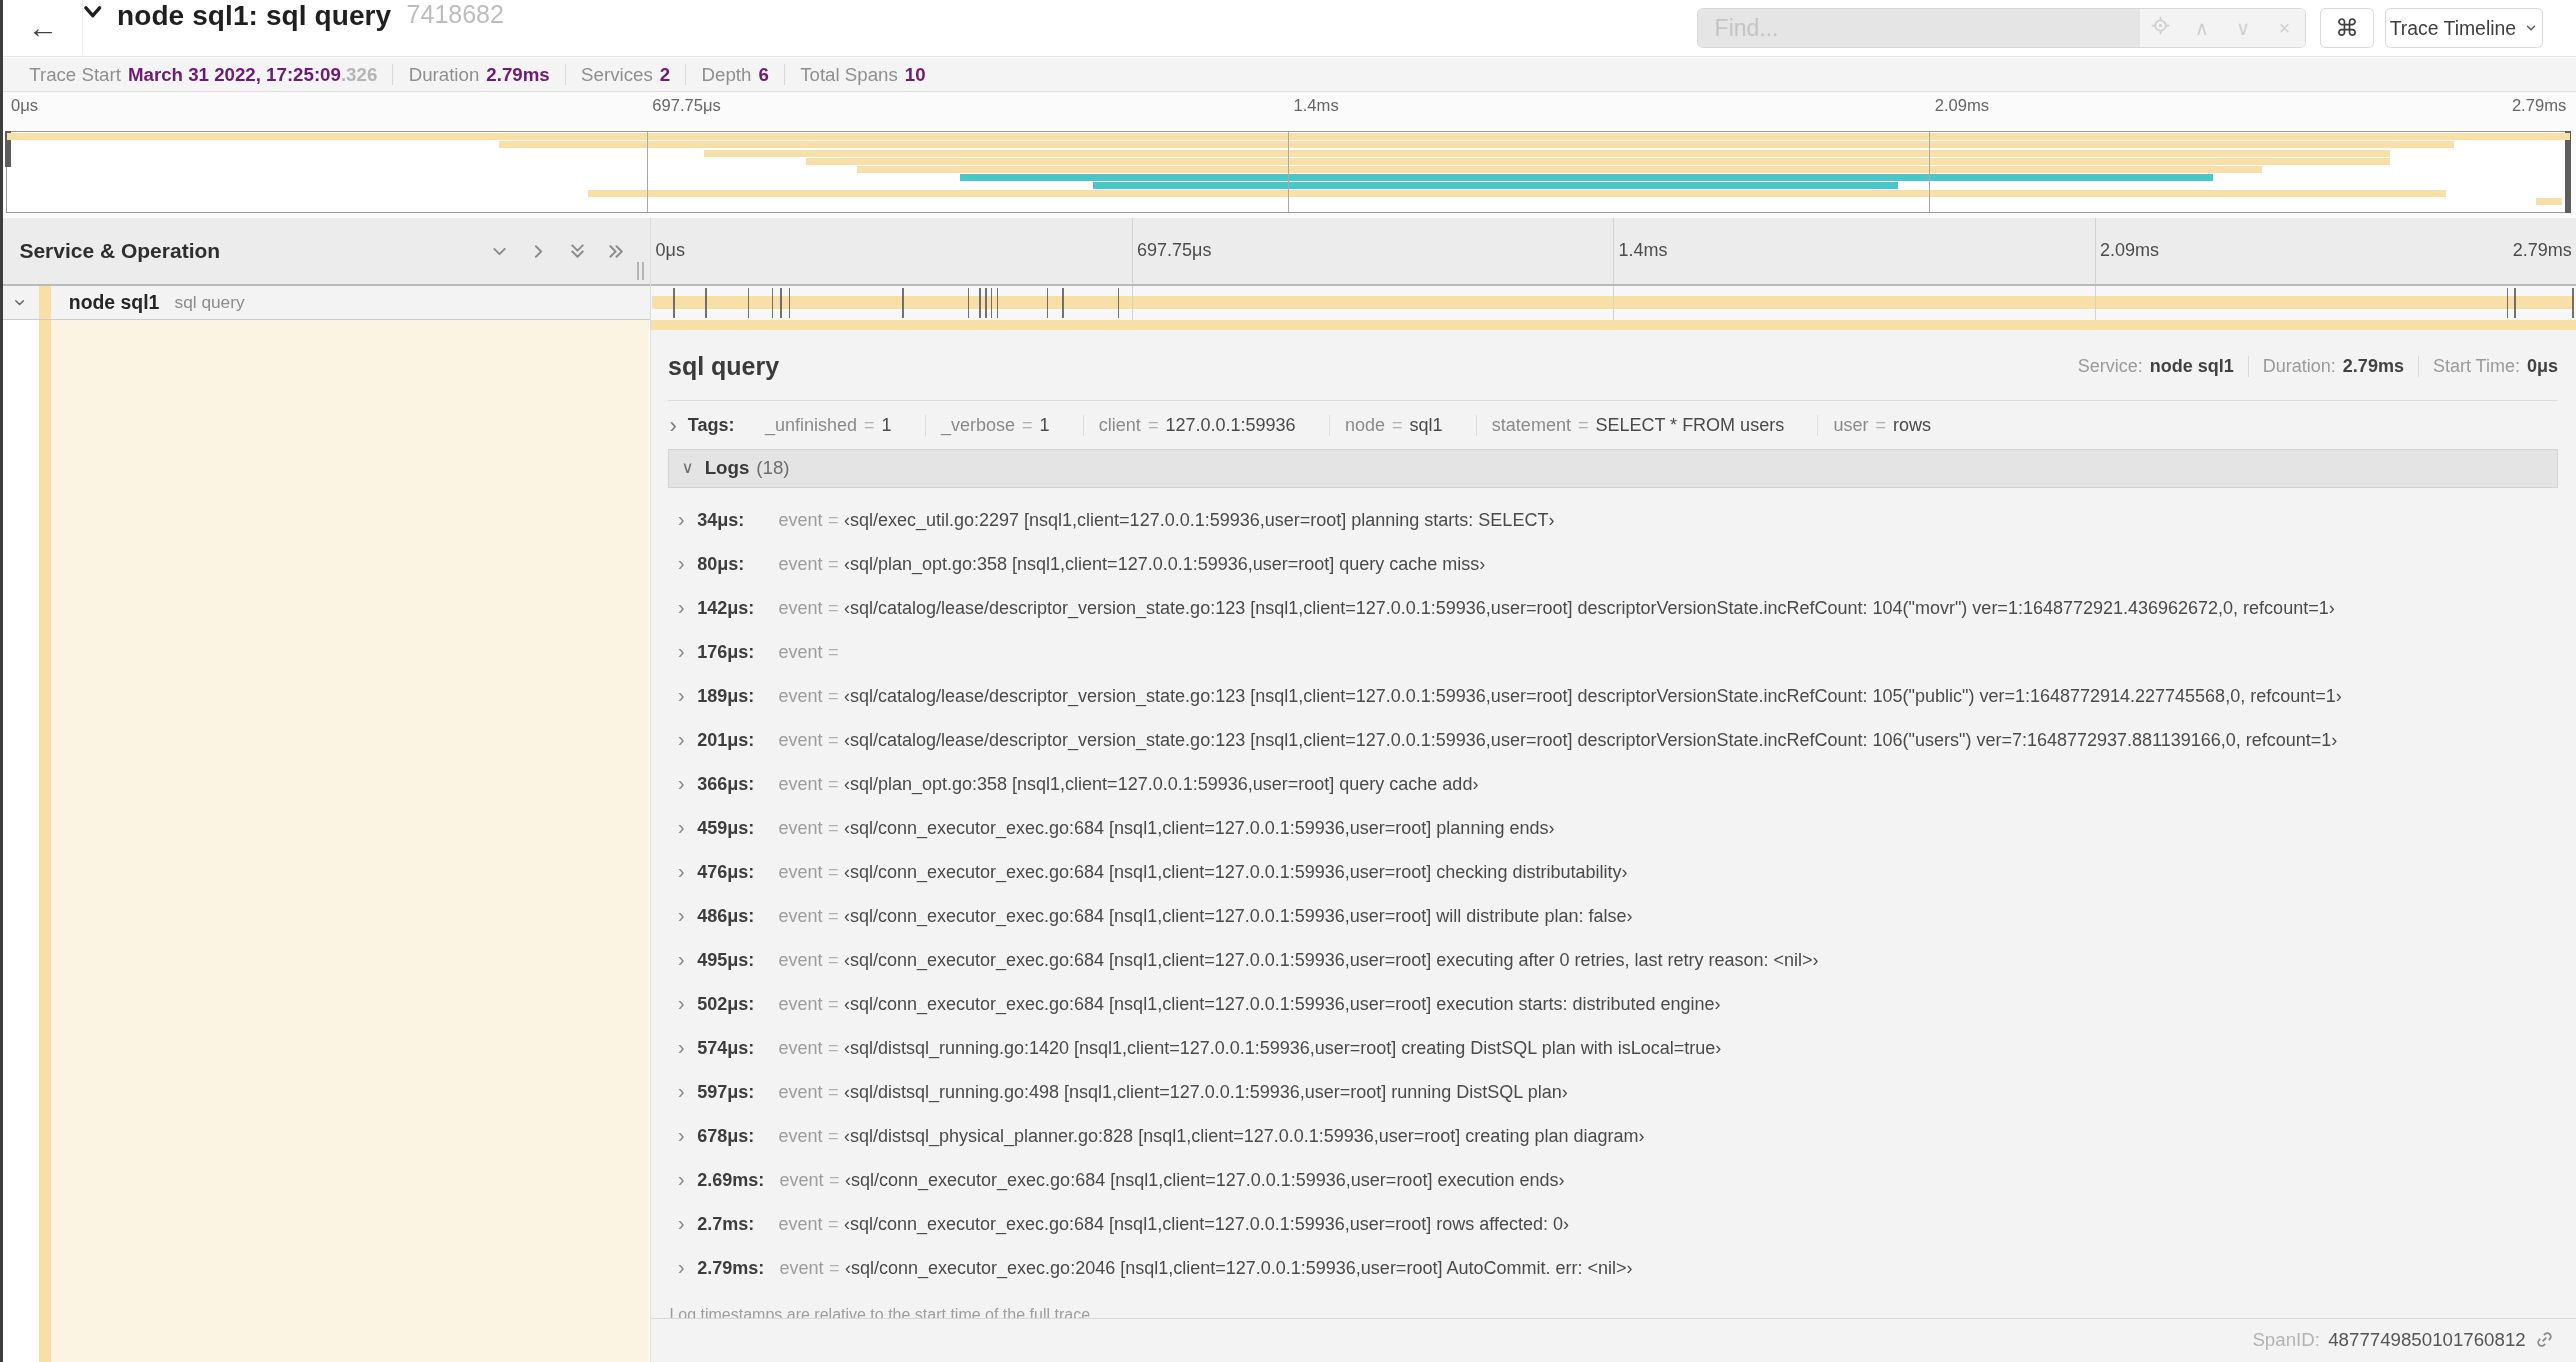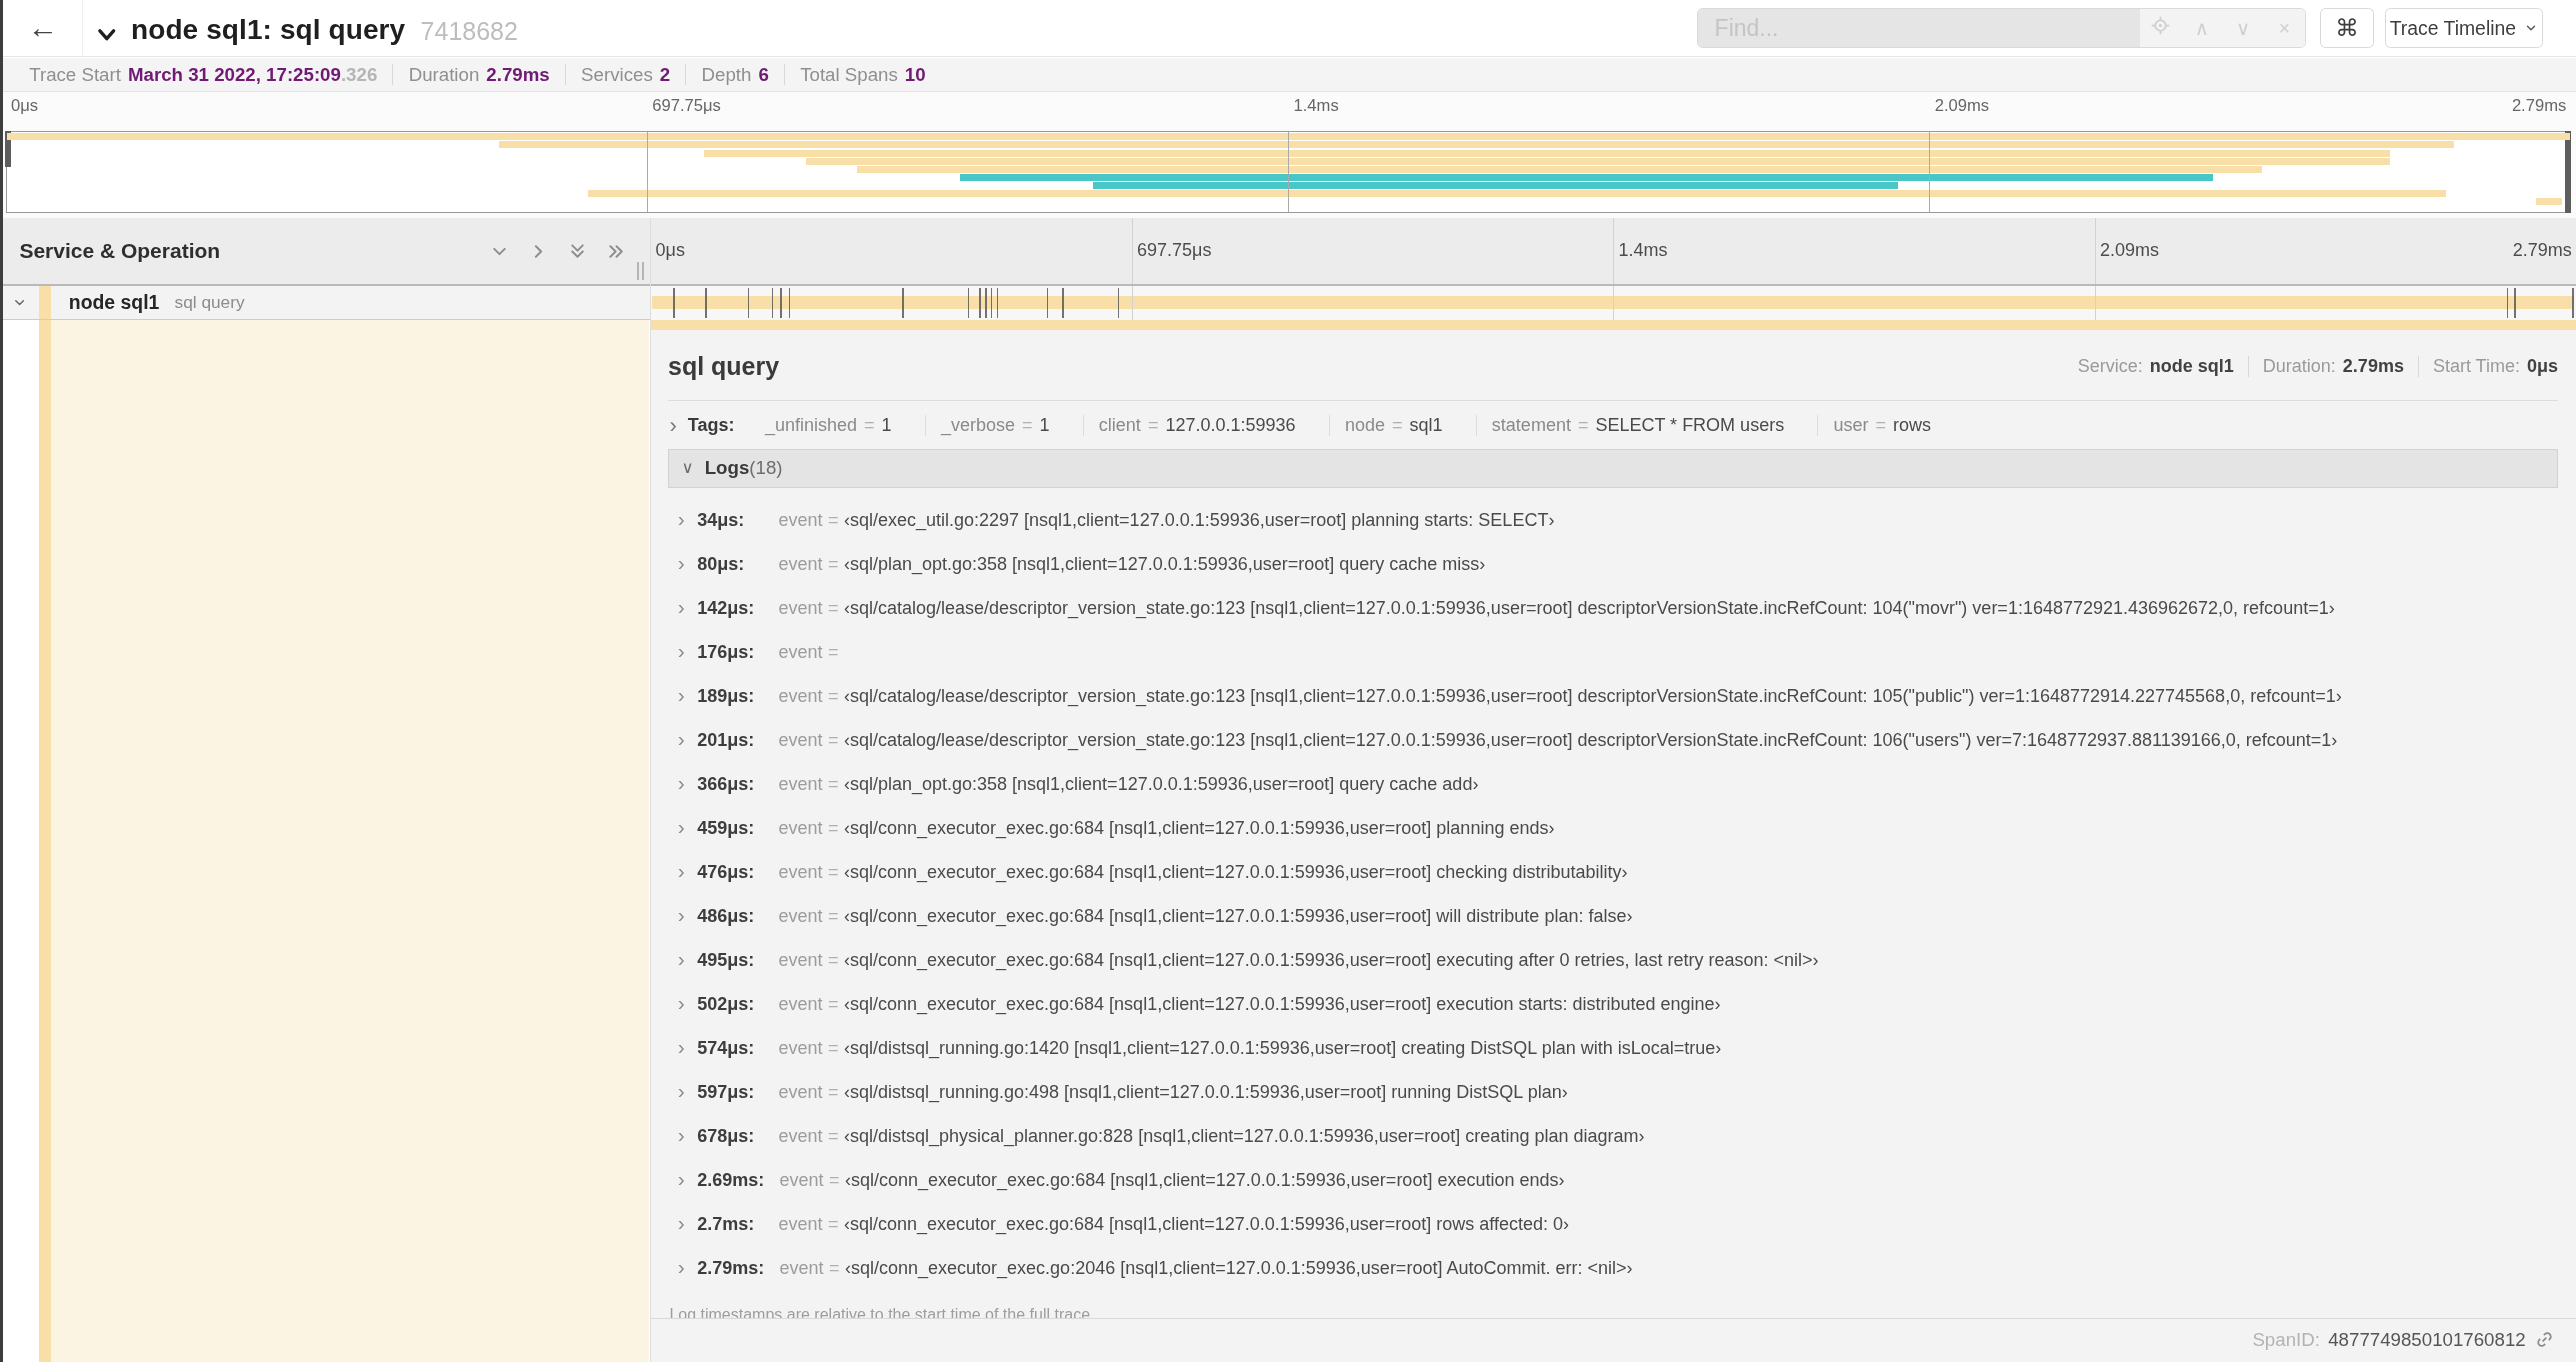--- a/index.html
+++ b/index.html
@@ -6,21 +6,21 @@
   html,body { width:2576px; height:1363px; background:#fff; font-family:"Liberation Sans", sans-serif; overflow:hidden; }
   #page { position:relative; width:2576px; height:1363px; background:#fff; }
 
   
   #left-edge { position:absolute; left:0; top:0; width:2.8px; height:1363px; background:#3d3d3d; z-index:50; }
 
   
   #header { position:absolute; left:0; top:0; width:2576px; height:57px; background:#fff; border-bottom:1.4px solid #e6e6e6; }
   #back-btn { position:absolute; left:12.5px; top:0; width:61px; height:55px; display:flex; align-items:center; justify-content:center; font-size:30.5px; color:#444; cursor:pointer; }
   #header-sep { position:absolute; left:82px; top:0; width:0.7px; height:55px; background:#eee; }
-  #title-wrap { position:absolute; left:95px; top:0; height:46px; display:flex; align-items:flex-end; gap:12.5px; }
+  #title-wrap { position:absolute; left:81px; top:0; height:46px; display:flex; align-items:flex-start; gap:12.5px; }
   #title-chevron svg { display:block; }
   #page-title { font-size:28px; font-weight:bold; color:#1f1f1f; letter-spacing:0.1px; }
   #trace-id { font-size:25px; color:#bdbdbd; margin-left:2.8px; }
   #find-wrap { position:absolute; right:270px; top:8.3px; width:609px; height:40px; border:0.7px solid #d9d9d9; border-radius:5.5px; background:#fff; display:flex; overflow:hidden; }
   #find-input { flex:1; border:none; outline:none; font-size:23px; padding:0 16.6px; color:#444; font-family:"Liberation Sans", sans-serif; background:#e5e5e5; }
   #find-input::placeholder { color:#c4c4c4; }
   #find-controls { width:166px; background:#f3f3f3; border-left:0.7px solid #e4e4e4; display:flex; align-items:center; justify-content:space-around; color:#cfcfcf; font-size:19.4px; }
   #find-controls .fc { width:30.5px; text-align:center; }
   #kbd-btn { position:absolute; right:202px; top:8.3px; width:54px; height:40px; border:0.7px solid #d9d9d9; border-radius:5.5px; background:#fff; display:flex; align-items:center; justify-content:center; font-size:23.5px; color:#3e3e3e; cursor:pointer; }
   #view-btn { position:absolute; right:33px; top:8.3px; width:158px; height:40px; border:0.7px solid #d9d9d9; border-radius:5.5px; background:#fff; display:flex; align-items:center; justify-content:center; gap:8.3px; font-size:19.4px; color:#3e3e3e; cursor:pointer; }
@@ -88,21 +88,21 @@
   .row-caret { color:#7a7a7a; font-size:22px; margin-right:11px; line-height:18px; }
   #tags-label { font-weight:bold; color:#3a3a3a; margin-right:12.5px; }
   .tag-pair { display:flex; gap:7px; padding:0 15.2px; border-left:0.7px solid #ddd; height:21px; align-items:center; white-space:nowrap;margin-left:18px; }
   .tag-pair:first-of-type { border-left:none; padding-left:0; }
   .tag-key { color:#8a8a8a; }
   .tag-eq { color:#b0b0b0; }
   .tag-val { color:#4a4a4a; }
 
   #logs-header { display:flex; align-items:center; height:39px; background:#e4e4e4; border:0.7px solid #d2d2d2; padding:0 12.5px; font-size:18.7px; cursor:pointer; }
   #logs-caret { color:#6c6c6c; margin-right:11px; font-size:16.6px; }
-  #logs-label { font-weight:bold; color:#3a3a3a; }
+  #logs-label { font-weight:bold; color:#3a3a3a; margin-right:7px; }
   #logs-count { color:#6e6e6e; }
 
   #logs-list { padding:19.4px 0 0 9.7px; }
   .log-row { display:flex; align-items:baseline; height:44px; font-size:18px; white-space:nowrap; cursor:pointer; }
   .log-caret { color:#8a8a8a; font-size:21px; margin-right:12.5px; }
   .log-time { font-weight:bold; color:#3d3d3d; margin-right:15.2px; min-width:66px; }
   .log-key { color:#9c9c9c; margin-right:5.5px; }
   .log-eq { color:#b0b0b0; margin-right:5.5px; }
   .log-val { color:#4a4a4a; }
 

